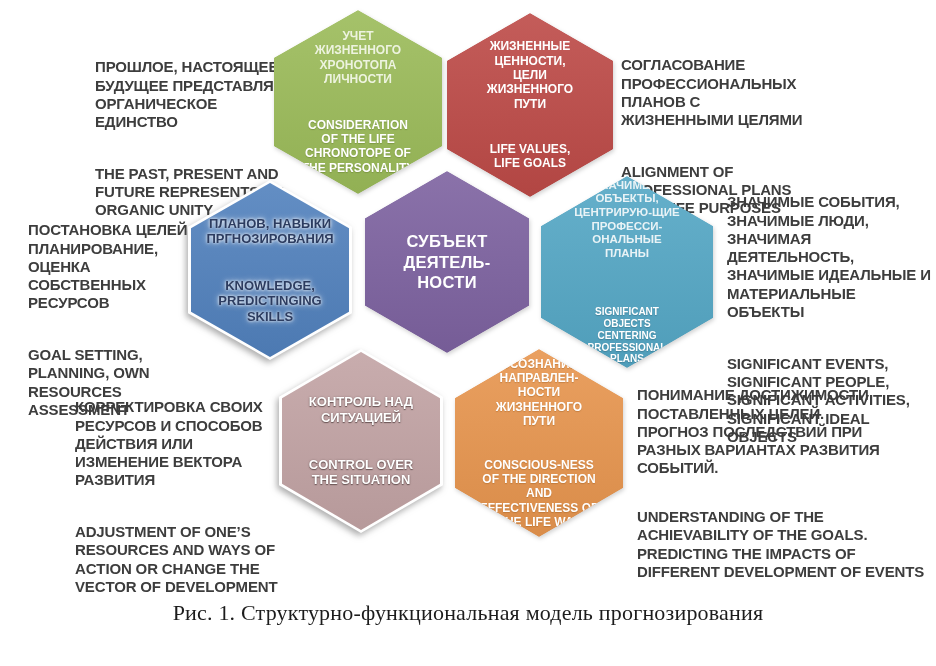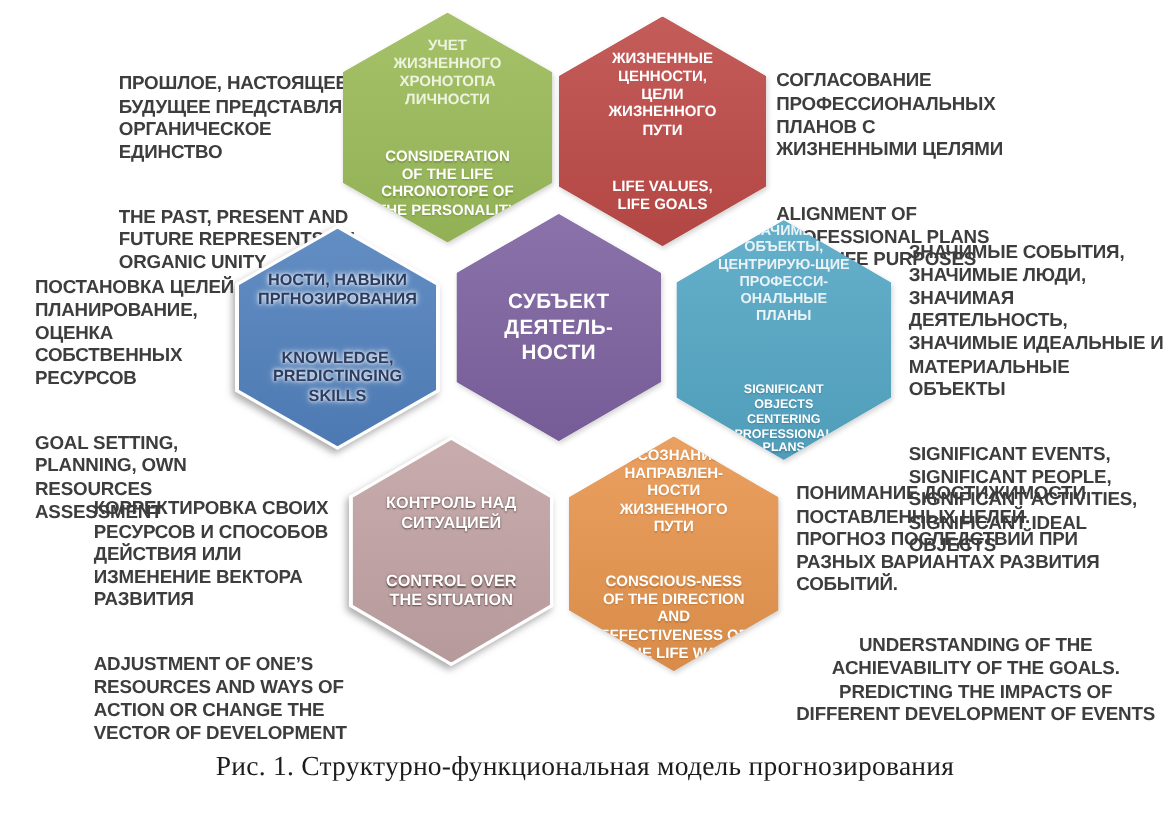--- a/index.html
+++ b/index.html
@@ -9,21 +9,21 @@
   
   .note { position:absolute; color:#3d3d3d; font-weight:700; font-size:15px;
           line-height:1.22; white-space:pre-line; letter-spacing:-0.15px; }
   .note-en { margin-top:15px; }
   #note-tl { left:95px;  top:40px;  }
   #note-tr { left:621px; top:38px;  }
   #note-ml { left:28px;  top:203px; }
   #note-mr { left:727px; top:175px; }
   #note-bl { left:75px;  top:380px; }
   #note-br { left:637px; top:368px; }
-  #note-br .note-en { margin-top:12px;text-align:center; }
+  #note-br .note-en { margin-top:12px; }
 
   
   .hexwrap { position:absolute; filter:drop-shadow(1px 2px 2px rgba(0,0,0,0.18)); }
   .hexwrap.rimmed { filter:drop-shadow(-2px 3px 3px rgba(90,90,90,0.5)); }
   .hex { position:relative; width:100%; height:100%;
          clip-path:polygon(50% 0%, 100% 26%, 100% 74%, 50% 100%, 0% 74%, 0% 26%); }
   .rimmed .hex { background:#ffffff; }
   .hex-fill { position:absolute; inset:0;
          clip-path:polygon(50% 0%, 100% 26%, 100% 74%, 50% 100%, 0% 74%, 0% 26%);
          display:flex; align-items:center; justify-content:center; text-align:center; }
@@ -160,21 +160,21 @@
 LIFE GOALS</div>
         </div>
       </div>
     </div>
   </div>
 
   <div class="hexwrap hw-blue rimmed">
     <div class="hex">
       <div class="hex-fill" style="background: rgb(81, 129, 189);">
         <div class="hex-text">
-          <div class="hex-ru">НОСТИ, НАВЫКИ
+          <div class="hex-ru">ПЛАНОВ, НАВЫКИ
 ПРГНОЗИРОВАНИЯ</div>
           <div class="hex-en">KNOWLEDGE,
 PREDICTINGING SKILLS</div>
         </div>
       </div>
     </div>
   </div>
 
   <div class="hexwrap hw-purple">
     <div class="hex">

